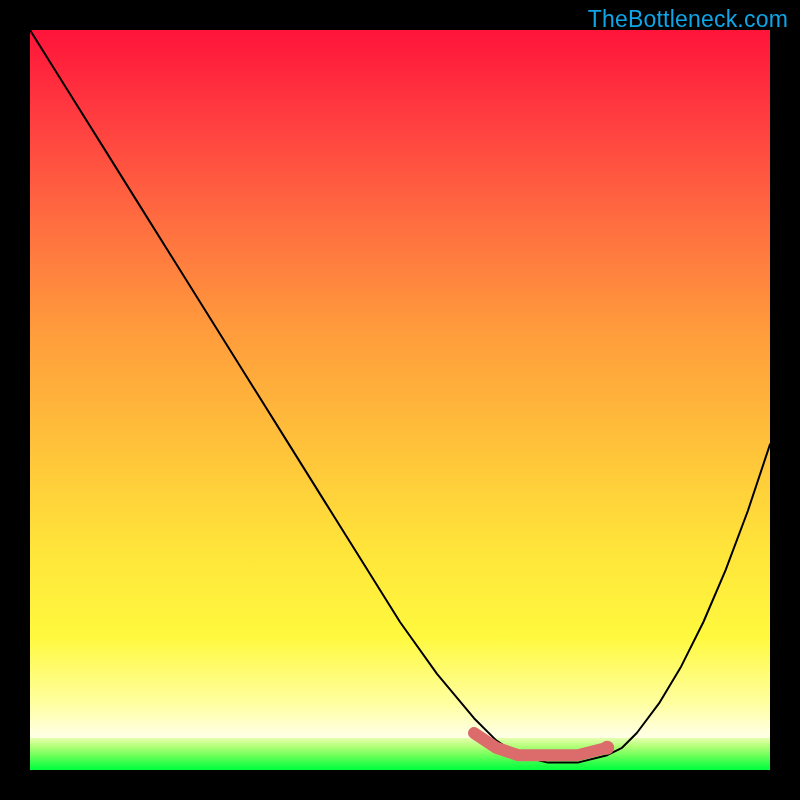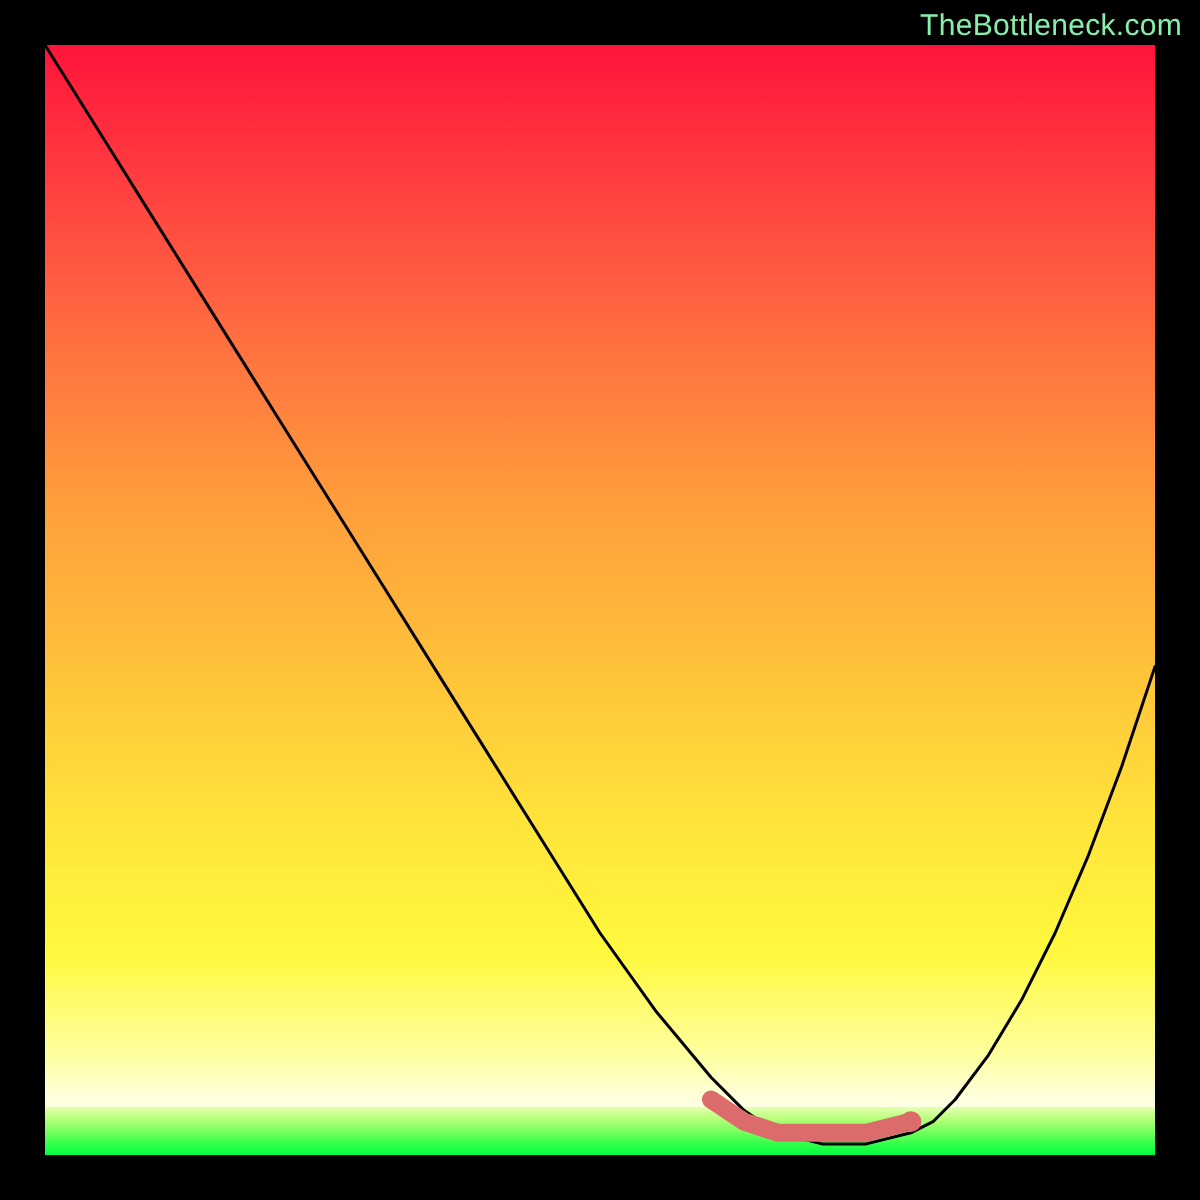--- a/index.html
+++ b/index.html
@@ -58,22 +58,22 @@
   svg.lines {
     position: absolute;
     inset: 0;
     width: 100%;
     height: 100%;
   }
   .attribution {
     position: absolute;
     top: 6px;
     right: 12px;
-    color: #86efac;
-    font-size: 20px;
+    color: #0ea5e9;
+    font-size: 23px;
     letter-spacing: 0.2px;
     user-select: none;
   }
 </style>
 </head>
 <body>
 
 <div class="chart-wrap">
 
   <div class="attribution">TheBottleneck.com</div>

